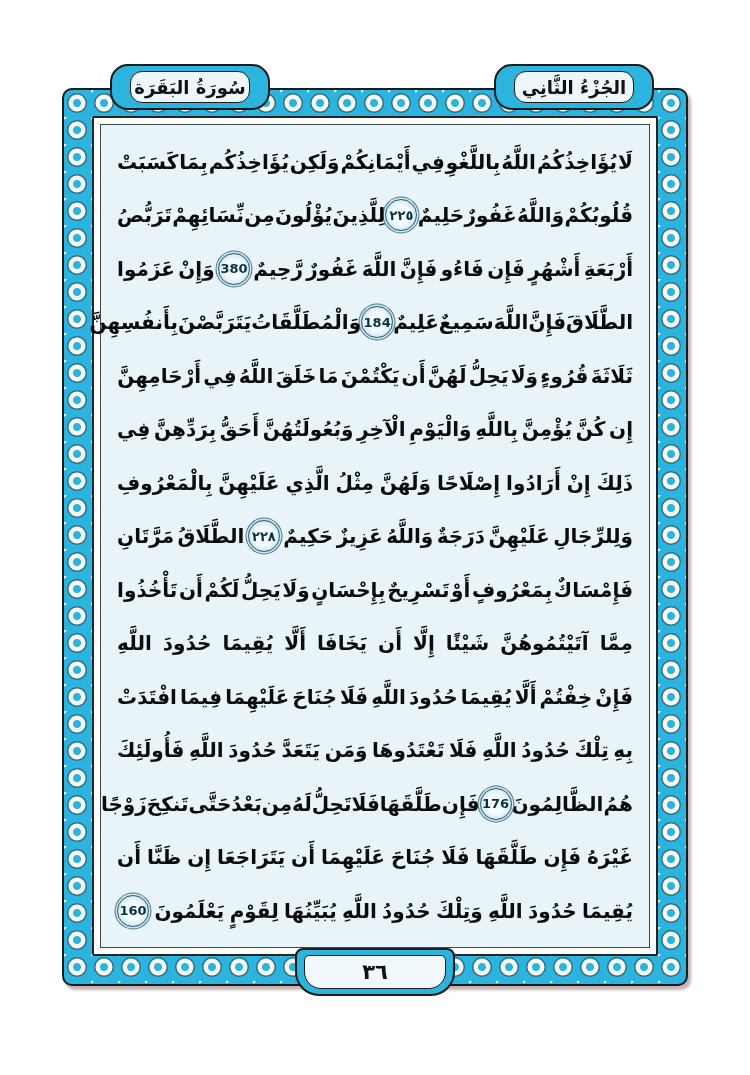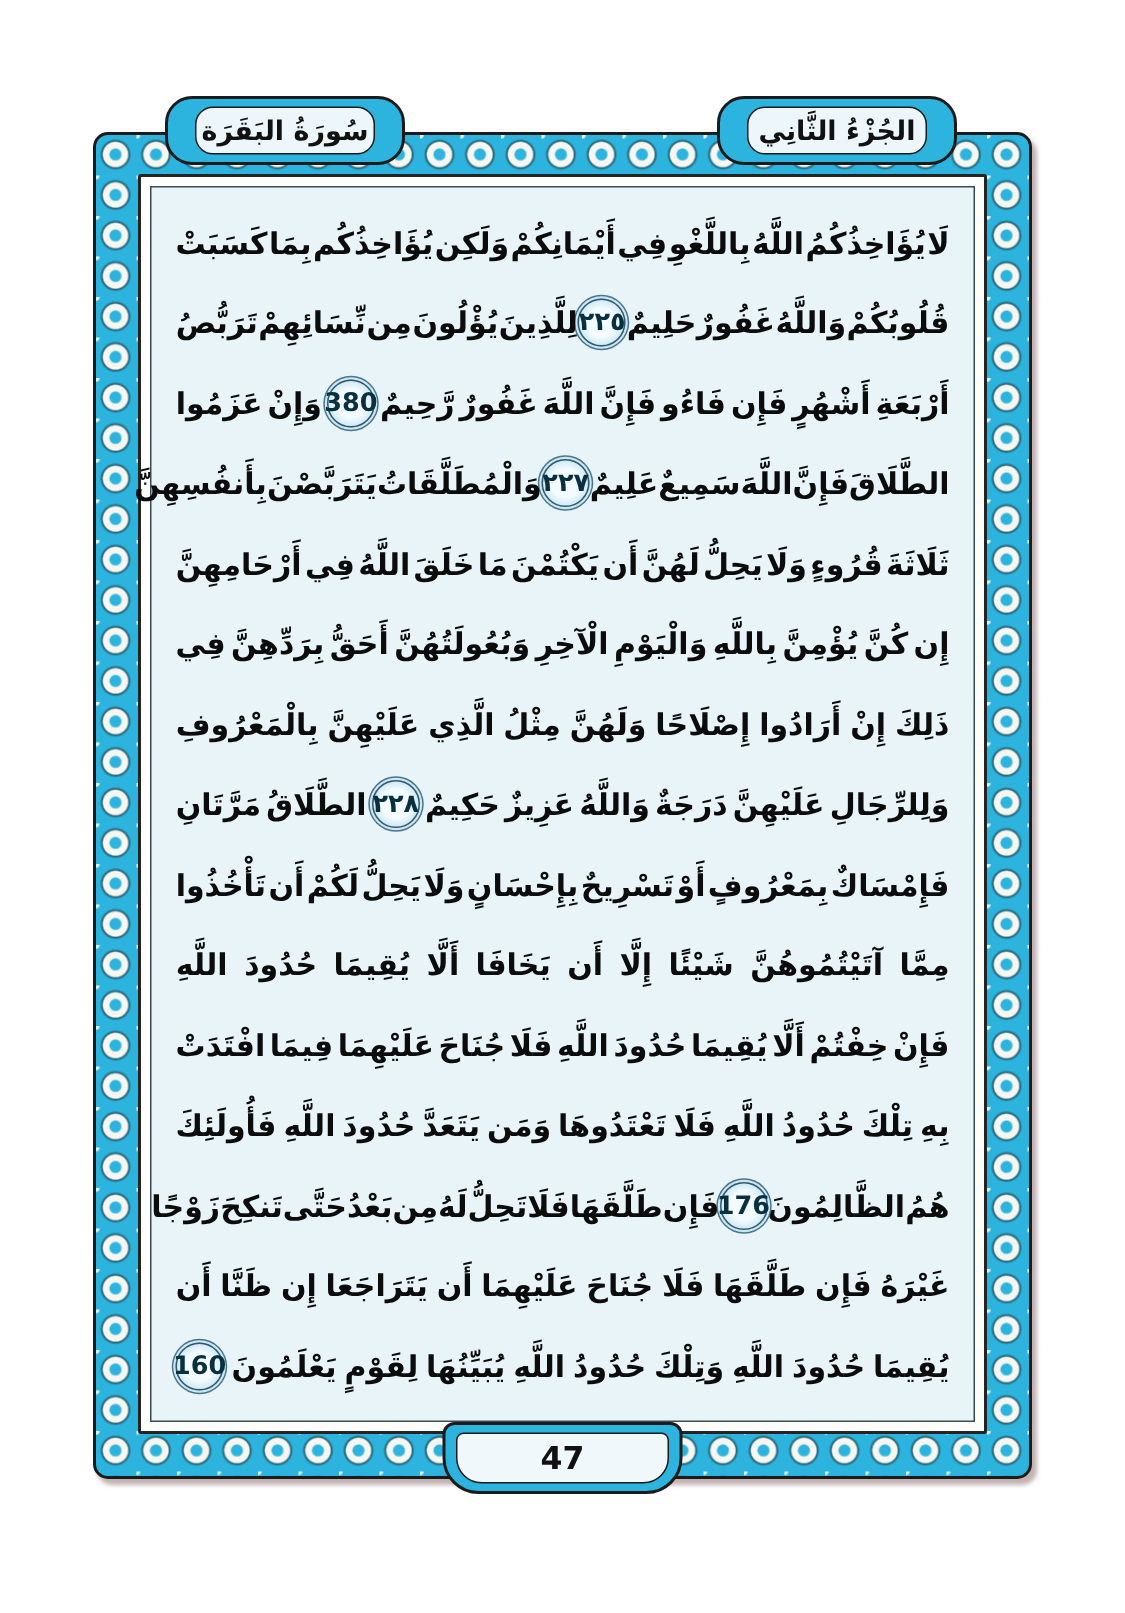--- a/index.html
+++ b/index.html
@@ -30,31 +30,31 @@
     align-items:center;height:53px;font-size:20px;font-weight:bold;color:#0c0c0c;
     font-family:"DejaVu Sans",sans-serif;white-space:nowrap;}
   .word{flex:0 0 auto;}
 
   
   .ayah-mark{flex:0 0 auto;width:30px;height:30px;border-radius:50%;
     background:radial-gradient(circle,#f4fbfe 45%,#cfe9f4 72%,#9fd2e8 100%);
     border:1.5px solid #2e5a70;
     box-shadow:0 0 0 1.5px #cfe7f2, 0 0 0 2.5px #47768c;
     display:flex;align-items:center;justify-content:center;
-    font-size:17px;font-weight:bold;color:#083040;}
+    font-size:13px;font-weight:bold;color:#083040;}
 
   
   .cartouche{position:absolute;top:64px;height:46px;width:160px;box-sizing:border-box;
     background:#2cb4de;border:2px solid #1b1b1b;border-radius:18px;padding:5px 18px;z-index:5;}
   .cartouche-inner{width:100%;height:100%;box-sizing:border-box;background:#edf6fa;
     border:1.5px solid #1b1b1b;border-radius:12px;display:flex;align-items:center;
     justify-content:center;font-size:18px;font-weight:bold;color:#111;
     font-family:"DejaVu Sans",sans-serif;}
   .cartouche.surah{left:110px;}
-  .cartouche.juz{left:478px;}
+  .cartouche.juz{left:494px;}
 
   
   .page-tab{position:absolute;left:50%;transform:translateX(-50%);top:948px;width:160px;
     height:48px;box-sizing:border-box;background:#2cb4de;border:2px solid #1b1b1b;
     border-radius:8px 8px 24px 24px;padding:5px 7px;z-index:5;}
   .page-tab-inner{width:100%;height:100%;box-sizing:border-box;background:#f0f8fb;
     border:1.5px solid #1b1b1b;border-radius:5px 5px 17px 17px;display:flex;
     align-items:center;justify-content:center;font-size:21px;font-weight:bold;color:#111;
     font-family:"DejaVu Sans",sans-serif;}
 </style>
@@ -103,21 +103,21 @@
               <span class="ayah-mark">380</span>
               <span class="word">وَإِنْ</span>
               <span class="word">عَزَمُوا</span>
             </div>
             <div class="line">
               <span class="word">الطَّلَاقَ</span>
               <span class="word">فَإِنَّ</span>
               <span class="word">اللَّهَ</span>
               <span class="word">سَمِيعٌ</span>
               <span class="word">عَلِيمٌ</span>
-              <span class="ayah-mark">٢٢٧</span>
+              <span class="ayah-mark">184</span>
               <span class="word">وَالْمُطَلَّقَاتُ</span>
               <span class="word">يَتَرَبَّصْنَ</span>
               <span class="word">بِأَنفُسِهِنَّ</span>
             </div>
             <div class="line">
               <span class="word">ثَلَاثَةَ</span>
               <span class="word">قُرُوءٍ</span>
               <span class="word">وَلَا</span>
               <span class="word">يَحِلُّ</span>
               <span class="word">لَهُنَّ</span>
@@ -260,16 +260,16 @@
 
   <div class="cartouche surah">
     <div class="cartouche-inner">سُورَةُ البَقَرَة</div>
   </div>
 
   <div class="cartouche juz">
     <div class="cartouche-inner">الجُزْءُ الثَّانِي</div>
   </div>
 
   <div class="page-tab">
-    <div class="page-tab-inner">47</div>
+    <div class="page-tab-inner">٣٦</div>
   </div>
 
 </div>
 
 </body></html>

